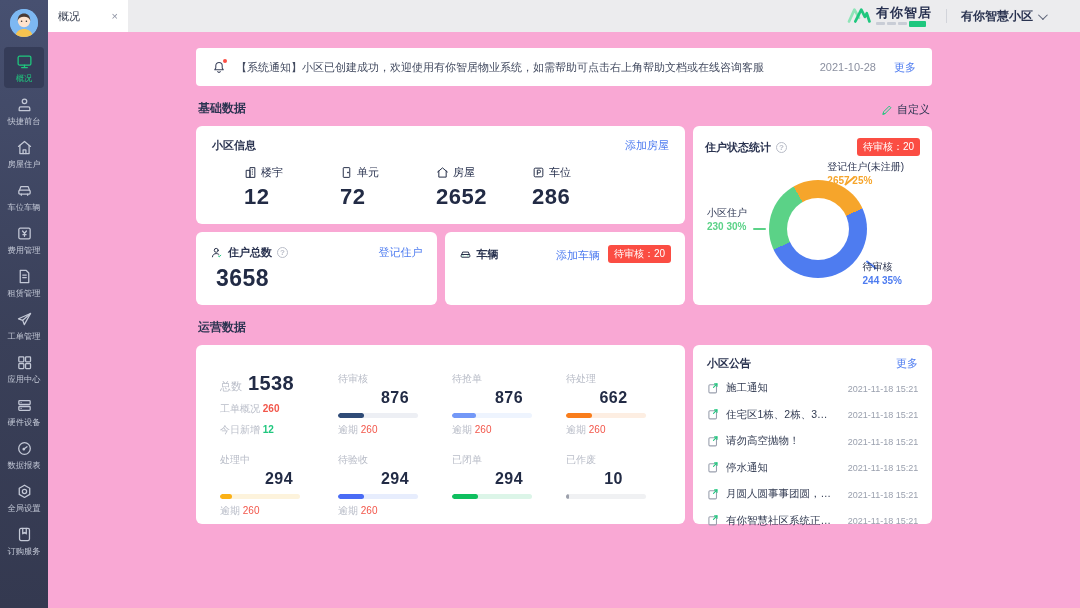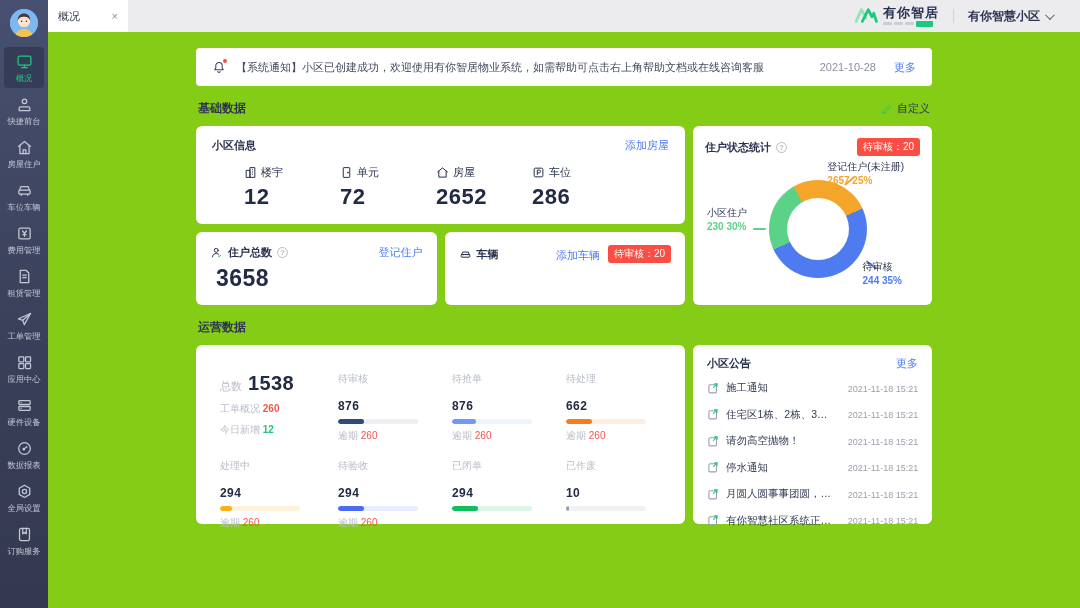--- a/index.html
+++ b/index.html
@@ -19,49 +19,49 @@
   .s-item .s-icon svg { width:17px; height:17px; display:block; }
   .s-label { font-size:9px; line-height:10px; margin-top:3px; letter-spacing:0; transform:scale(.92); white-space:nowrap; }
   .s-item.active { background:#353c58; color:#1fc77e; }
 
   
   .topbar { position:absolute; left:48px; right:0; top:0; height:32px; background:#ececee;
     display:flex; align-items:stretch; }
   .tab { width:80px; background:#fff; display:flex; align-items:center; padding:0 10px; font-size:11px; color:#3a4254; cursor:pointer; }
   .tab-title { flex:1; }
   .tab-close { color:#8e93a3; font-size:11px; cursor:pointer; }
-  .topbar-right { margin-left:auto; display:flex; align-items:center; padding-right:28px; }
+  .topbar-right { margin-left:auto; display:flex; align-items:center; padding-right:35px; }
   .brand { display:flex; align-items:center; cursor:pointer; }
   .brand-mark { width:24px; height:20px; margin-right:5px; }
   .brand-col { display:flex; flex-direction:column; }
   .brand-name { font-size:13px; font-weight:bold; color:#273050; line-height:13px; letter-spacing:1px; }
   .brand-sub { display:flex; align-items:center; gap:2px; margin-top:2px; }
   .brand-sub i { display:block; height:3px; background:#c9cdd6; border-radius:1px; }
   .brand-chip { width:17px; height:6px; background:#1fc77e; border-radius:1px; }
   .top-divider { width:1px; height:14px; background:#d2d4da; margin:0 14px; }
   .community { display:flex; align-items:center; gap:5px; font-size:12px; font-weight:bold; color:#2a3350; cursor:pointer; }
   .chevron { width:7px; height:7px; border-right:1.5px solid #5a6175; border-bottom:1.5px solid #5a6175;
     transform:rotate(45deg) translateY(-2px); }
 
   
-  .content { position:absolute; left:48px; right:0; top:32px; bottom:0; background:#84cc16; overflow:hidden; }
+  .content { position:absolute; left:48px; right:0; top:32px; bottom:0; background:#f9a8d4; overflow:hidden; }
   .container { width:736px; margin:0 auto; padding-top:16px; }
   .card { background:#fff; border-radius:6px; }
 
   
   .notice { height:38px; display:flex; align-items:center; padding:0 16px; border-radius:4px; }
   .bell-wrap { position:relative; width:14px; height:15px; margin-right:10px; flex:none; }
   .bell-wrap svg { width:14px; height:15px; display:block; }
   .red-dot { position:absolute; right:-1px; top:-1px; width:4px; height:4px; border-radius:50%; background:#fb4d43; }
   .notice-text { flex:1; font-size:11px; color:#434b60; white-space:nowrap; overflow:hidden; text-overflow:ellipsis; }
   .notice-date { font-size:11px; color:#8b90a0; margin:0 18px 0 12px; }
   .link { font-size:11px; color:#4e7cf0; cursor:pointer; white-space:nowrap; }
 
   
-  .sec-head { display:flex; align-items:center; margin:14px 2px 9px; }
+  .sec-head { display:flex; align-items:flex-end; margin:14px 2px 9px; }
   .sec-title { font-size:12px; font-weight:bold; color:#2a3350; }
   .sec-action { margin-left:auto; display:flex; align-items:center; gap:4px; font-size:11px; color:#2a3350; cursor:pointer; }
   .sec-action svg { width:12px; height:12px; }
 
   .row { display:flex; gap:8px; }
   .col-left { width:489px; display:flex; flex-direction:column; gap:8px; }
   .col-right { width:239px; }
 
   
   .info-card { padding:12px 16px 14px; }
@@ -89,21 +89,21 @@
   .donut-hole { position:absolute; left:50%; top:50%; width:62px; height:62px; border-radius:50%; background:#fff; transform:translate(-50%,-50%); }
   .d-label { position:absolute; font-size:10px; line-height:14px; }
   .d-name { color:#2a3350; }
   .d-val { font-weight:bold; }
   .lead { position:absolute; width:13px; height:1.5px; border-radius:1px; }
 
   
   .wo-card { width:489px; height:179px; padding:13px 24px; }
   .wo-grid { display:grid; grid-template-columns:118px 114px 114px 95px; margin-top:14px; row-gap:16px; }
   .wo-label { font-size:10px; color:#b9bdc8; }
-  .wo-value { font-size:12px; font-weight:bold; color:#222b45; margin-top:13px; letter-spacing:.4px; }
+  .wo-value { font-size:16px; font-weight:bold; color:#222b45; margin-top:3px; letter-spacing:.4px;text-align:center; }
   .bar { width:80px; height:5px; border-radius:3px; margin-top:6px; overflow:hidden; }
   .bar i { display:block; height:5px; border-radius:3px; }
   .wo-overdue { font-size:10px; color:#b9bdc8; margin-top:5px; }
   .wo-overdue b { color:#f2564a; font-weight:normal; }
   .wo-sum-line1 { display:flex; align-items:baseline; gap:6px; }
   .wo-sum-label { font-size:11px; color:#b9bdc8; }
   .wo-total { font-size:20px; font-weight:bold; color:#222b45; letter-spacing:.4px; }
   .wo-sum-row { font-size:10px; color:#b9bdc8; margin-top:7px; }
   .wo-sum-row .red { color:#f2564a; }
   .wo-sum-row .green { color:#1fc77e; }

